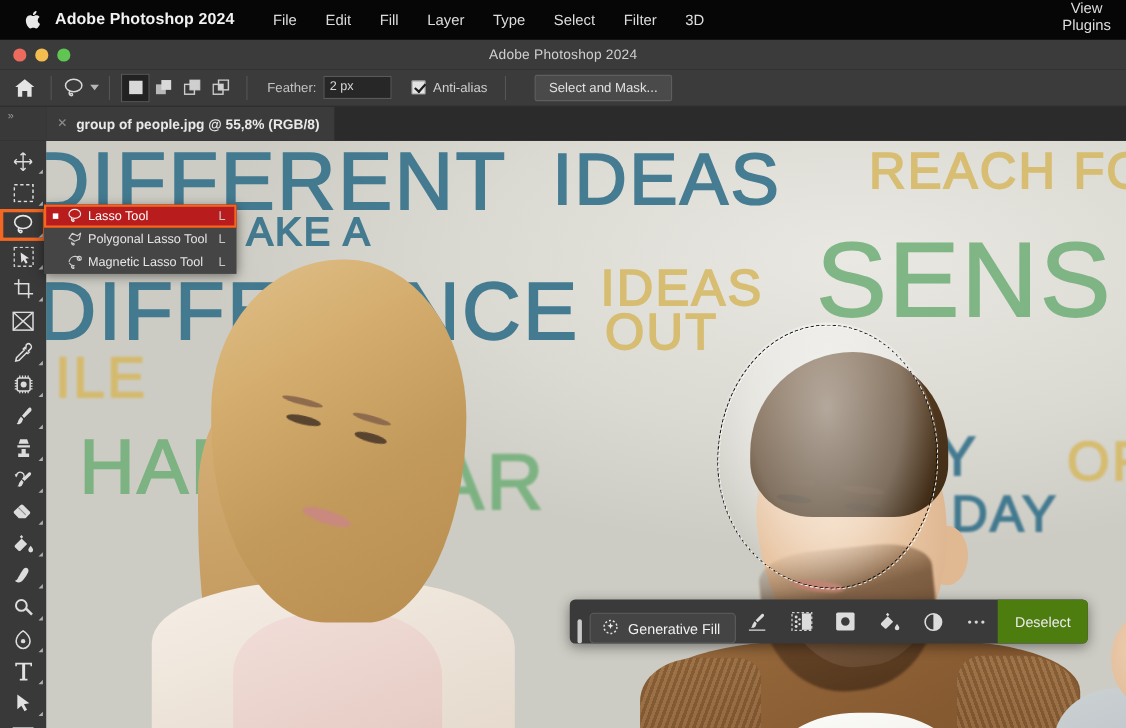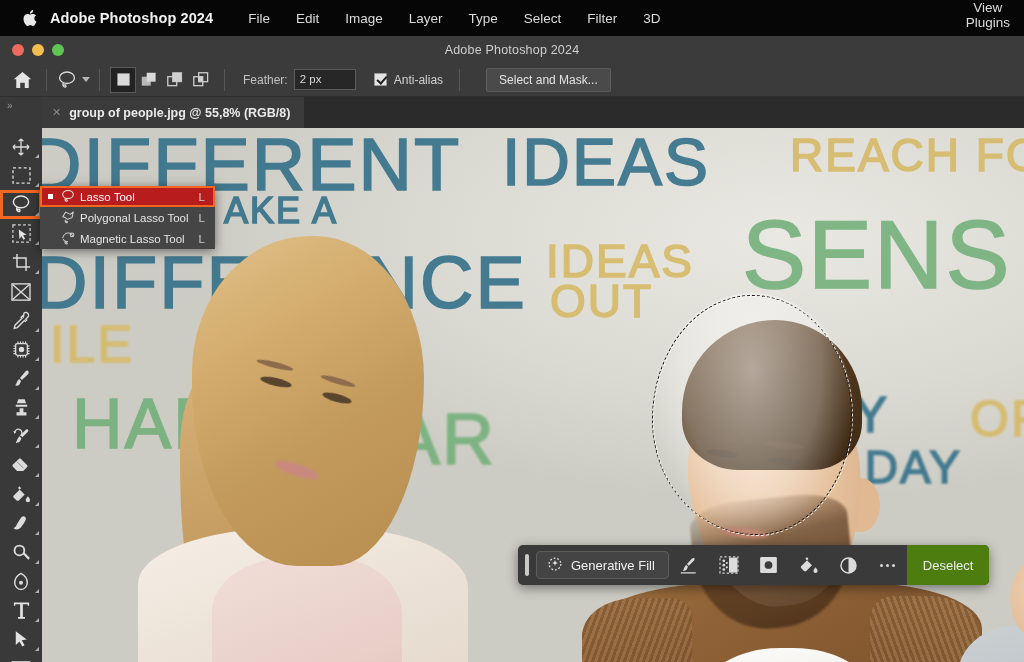--- a/index.html
+++ b/index.html
@@ -276,21 +276,21 @@
   .fly-bullet i { width: 5px; height: 5px; background: #fff; display: block; }
   .fly-ico { width: 24px; display: flex; justify-content: center; align-items: center; }
   .fly-label { color: #e6e6e6; font-size: 11.5px; flex: 1; white-space: nowrap; }
   .fly-item.active .fly-label { color: #ffffff; }
   .fly-key { color: #c8c8c8; font-size: 11.5px; padding-right: 10px; }
 
   
   .ctxbar {
     position: absolute; left: 518px; top: 545px; height: 40px;
     background: #3a3a3a; border-radius: 5px; z-index: 68;
-    display: flex; align-items: center; box-shadow: 0 3px 12px rgba(0,0,0,.45);
+    display: flex; align-items: flex-end; box-shadow: 0 3px 12px rgba(0,0,0,.45);
     overflow: hidden;
   }
   .ctx-grip {
     width: 4px; height: 22px; background: #c9c9c9; border-radius: 2px;
     margin-left: 7px; margin-right: 7px;
   }
   .genfill {
     display: flex; align-items: center; gap: 8px; height: 28px;
     padding: 0 13px 0 10px; border: 1px solid #5d5d5d; border-radius: 4px;
     background: #444;
@@ -314,21 +314,21 @@
   <div class="macbar">
     <div class="apple-logo">
       <svg width="15" height="18" viewBox="0 0 15 18">
           <path fill="#e8e8e8" d="M12.3 9.6c0-2 1.6-3 1.7-3.1-0.9-1.4-2.4-1.5-2.9-1.6-1.2-0.1-2.4 0.7-3 0.7-0.6 0-1.6-0.7-2.6-0.7-1.3 0-2.6 0.8-3.3 2-1.4 2.4-0.4 6 1 8 0.7 1 1.5 2 2.5 2 1 0 1.4-0.6 2.6-0.6s1.5 0.6 2.6 0.6c1.1 0 1.8-1 2.4-2 0.8-1.1 1.1-2.2 1.1-2.3-0.1 0-2.1-0.8-2.1-3zM10.4 3.6c0.5-0.7 0.9-1.6 0.8-2.6-0.8 0-1.8 0.5-2.4 1.2-0.5 0.6-1 1.6-0.8 2.5 0.9 0.1 1.8-0.4 2.4-1.1z"></path>
         </svg>
     </div>
     <div class="app-name">Adobe Photoshop 2024</div>
     <div class="macmenu">
       <div class="mi">File</div>
       <div class="mi">Edit</div>
-      <div class="mi">Image</div>
+      <div class="mi">Fill</div>
       <div class="mi">Layer</div>
       <div class="mi">Type</div>
       <div class="mi">Select</div>
       <div class="mi">Filter</div>
       <div class="mi">3D</div>
     </div>
     <div class="macbar-right">
       <div class="mi">View</div>
       <div class="mi">Plugins</div>
     </div>

